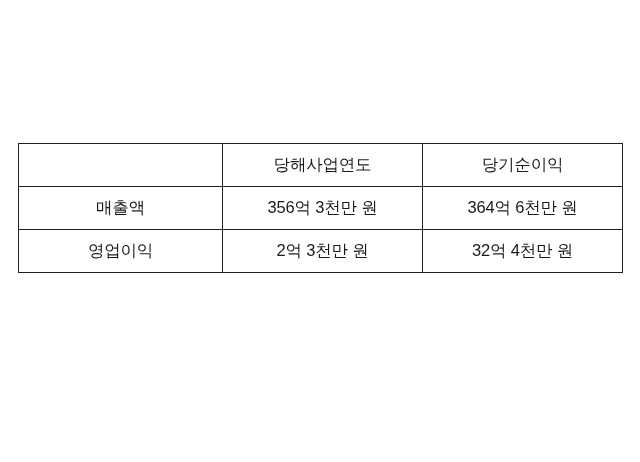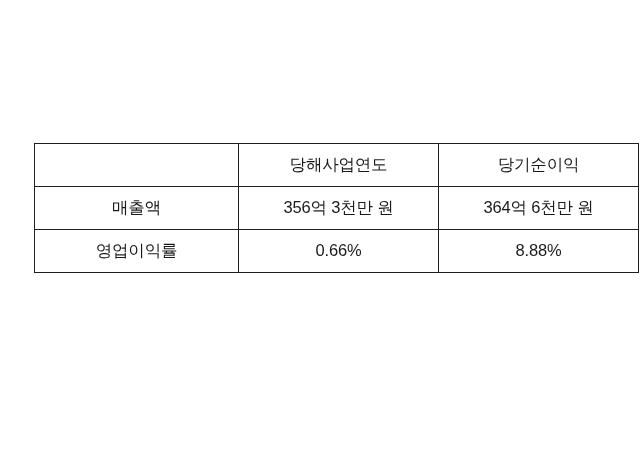--- a/index.html
+++ b/index.html
@@ -10,21 +10,21 @@
     width: 640px;
     height: 462px;
     background: #ffffff;
     font-family: "Liberation Sans", sans-serif;
     color: #1a1a1a;
     position: relative;
     overflow: hidden;
   }
   .table-wrap {
     position: absolute;
-    left: 34px;
+    left: 18px;
     top: 143px;
     width: 604px;
   }
   table.fin-table {
     border-collapse: collapse;
     table-layout: fixed;
     width: 604px;
     background: #ffffff;
   }
   table.fin-table td {
@@ -69,19 +69,19 @@
         <td class="head-blank"></td>
         <td class="head">당해사업연도</td>
         <td class="head">당기순이익</td>
       </tr>
       <tr>
         <td class="rowlabel">매출액</td>
         <td class="value">356억 3천만 원</td>
         <td class="value">364억 6천만 원</td>
       </tr>
       <tr>
-        <td class="rowlabel">영업이익률</td>
-        <td class="value">0.66%</td>
-        <td class="value">8.88%</td>
+        <td class="rowlabel">영업이익</td>
+        <td class="value">2억 3천만 원</td>
+        <td class="value">32억 4천만 원</td>
       </tr>
     </tbody>
   </table>
 </div>
 
 </body></html>

